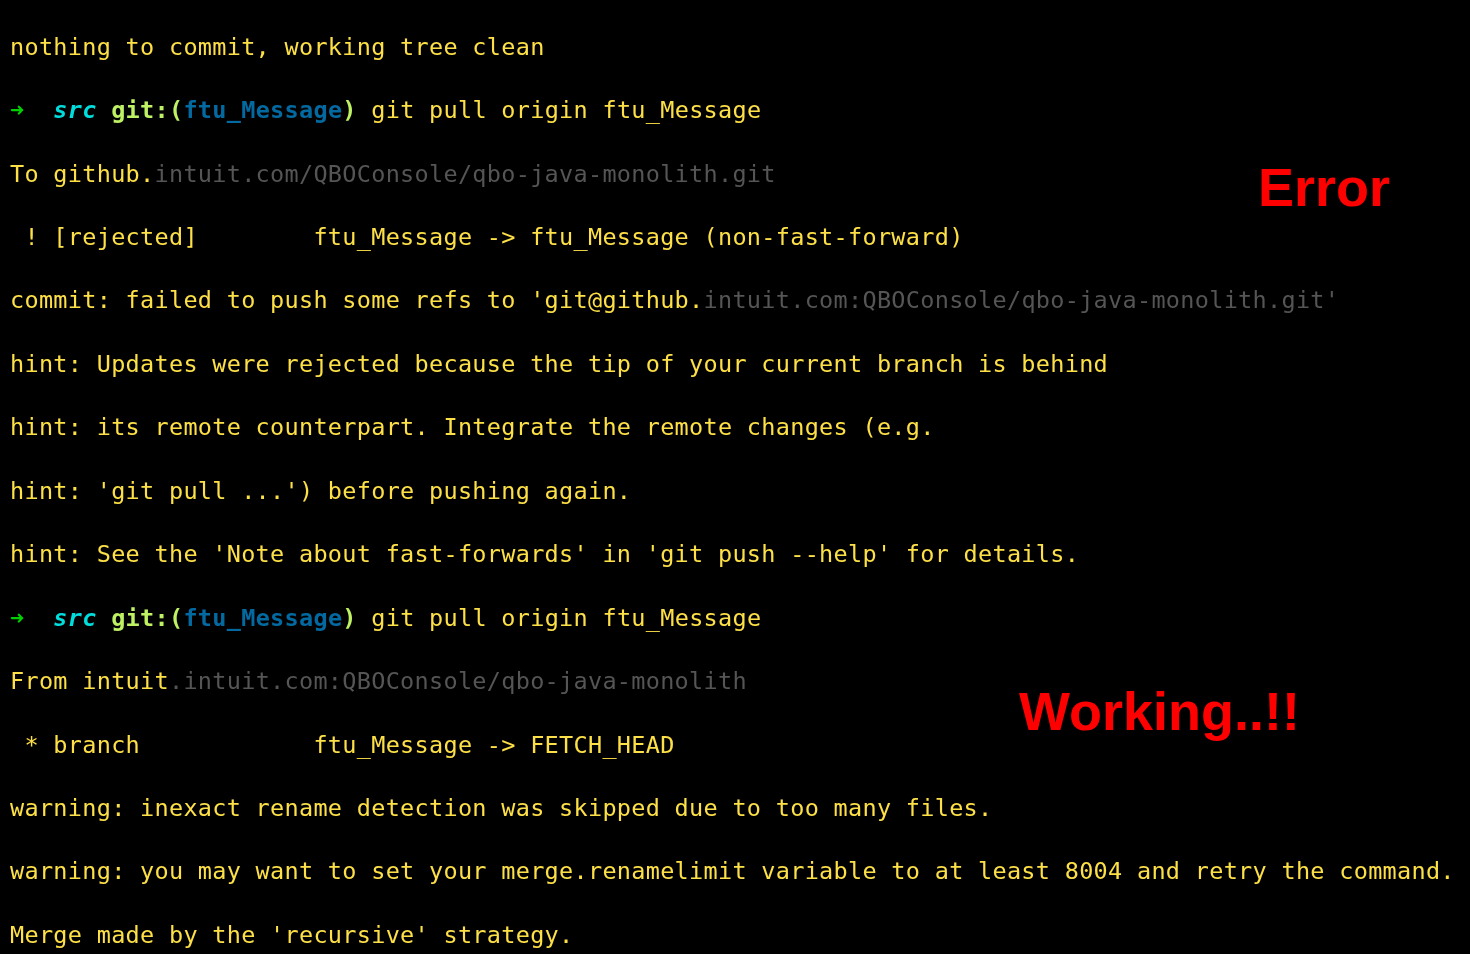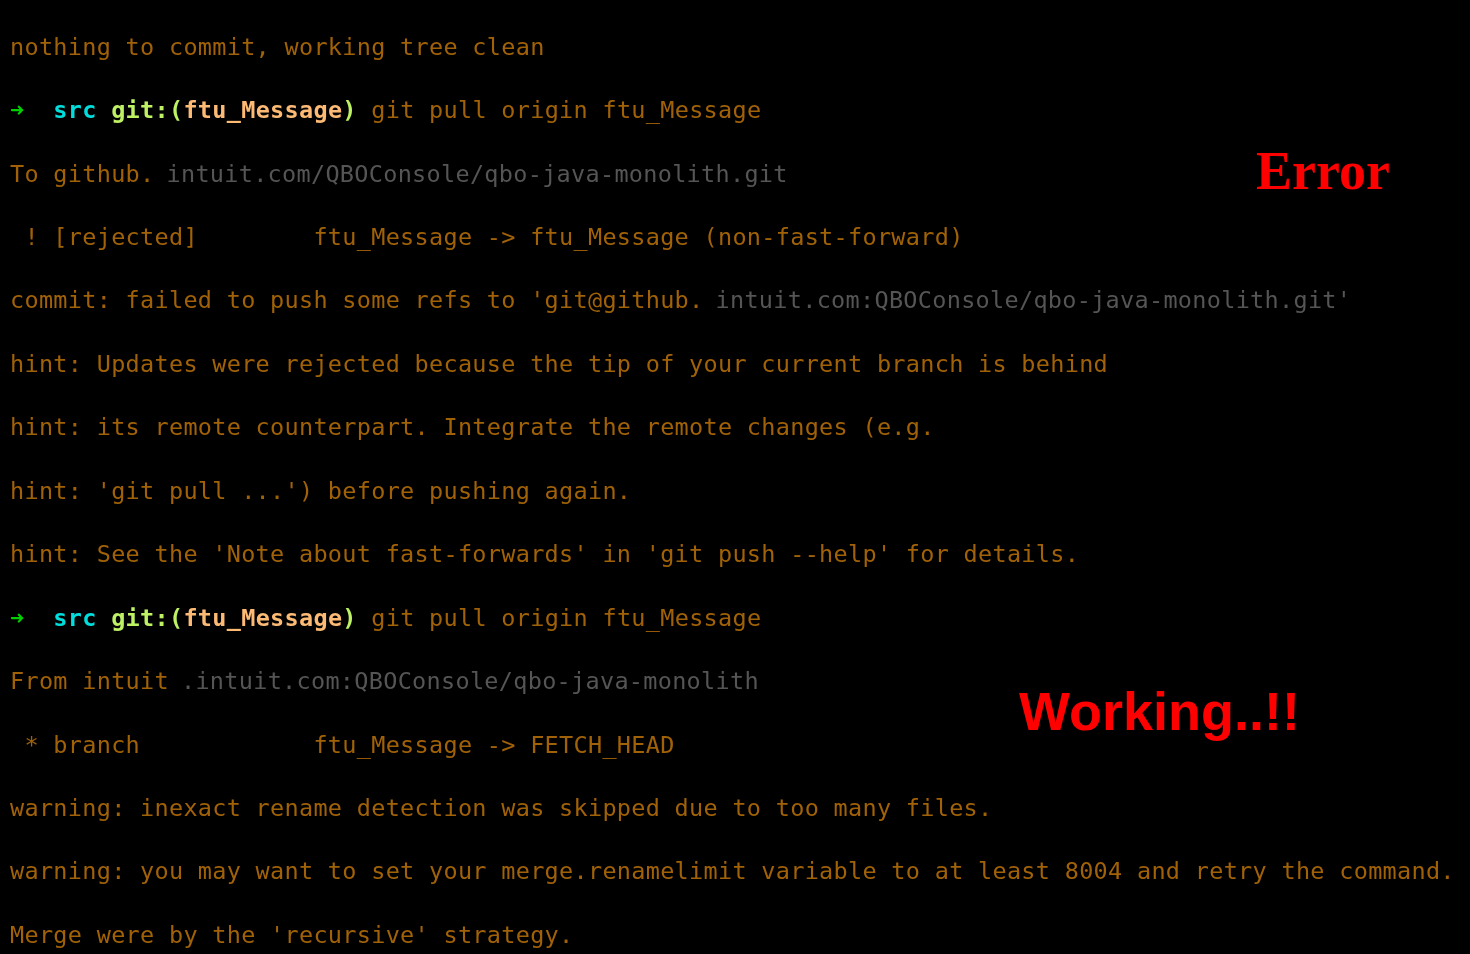--- a/index.html
+++ b/index.html
@@ -24,47 +24,46 @@
       white-space: pre;
       letter-spacing: 0.3px;
     }
     .arrow {
       color: #00d000;
       font-weight: bold;
     }
     .cyan {
       color: #00dddd;
       font-weight: bold;
+      font-style: italic;
     }
     .blue {
       color: #bef264;
       font-weight: bold;
     }
     .red {
-      color: #fdba74;
+      color: #0369a1;
       font-weight: bold;
     }
     .white {
-      color: #a16207;
+      color: #fde047;
     }
     .dim {
       color: #555555;
-      margin-left: 12px;
     }
     .annotation {
       position: absolute;
       color: #ff0000;
       font-family: 'Arial', sans-serif;
       font-weight: bold;
       font-size: 54px;
     }
     .annotation-error {
-      top: 135px;
+      top: 151px;
       right: 80px;
-      font-family: Liberation Serif, serif;
     }
     .annotation-working {
       top: 675px;
       right: 170px;
     }
     .line {
       display: block;
     }
   </style>
 </head>
@@ -78,21 +77,21 @@
 <span class="line"><span class="white">commit: failed to push some refs to 'git@github.</span><span class="dim">intuit.com:QBOConsole/qbo-java-monolith.git'</span></span>
 <span class="line"><span class="white">hint: Updates were rejected because the tip of your current branch is behind</span></span>
 <span class="line"><span class="white">hint: its remote counterpart. Integrate the remote changes (e.g.</span></span>
 <span class="line"><span class="white">hint: 'git pull ...') before pushing again.</span></span>
 <span class="line"><span class="white">hint: See the 'Note about fast-forwards' in 'git push --help' for details.</span></span>
 <span class="line"><span class="arrow">➜</span>  <span class="cyan">src</span> <span class="blue">git:(</span><span class="red">ftu_Message</span><span class="blue">)</span> <span class="white">git pull origin ftu_Message</span></span>
 <span class="line"><span class="white">From intuit</span><span class="dim">.intuit.com:QBOConsole/qbo-java-monolith</span></span>
 <span class="line"><span class="white"> * branch            ftu_Message -&gt; FETCH_HEAD</span></span>
 <span class="line"><span class="white">warning: inexact rename detection was skipped due to too many files.</span></span>
 <span class="line"><span class="white">warning: you may want to set your merge.renamelimit variable to at least 8004 and retry the command.</span></span>
-<span class="line"><span class="white">Merge were by the 'recursive' strategy.</span></span>
+<span class="line"><span class="white">Merge made by the 'recursive' strategy.</span></span>
 
 
 
 
 
 
 
 
 
 

